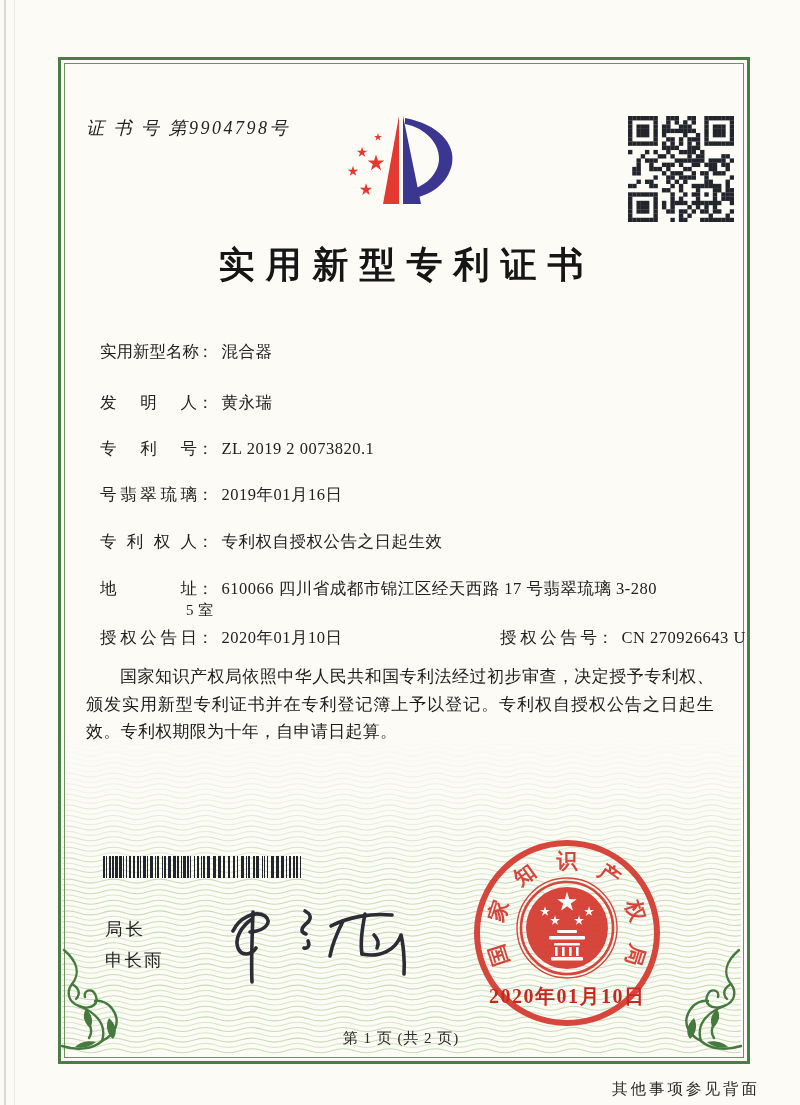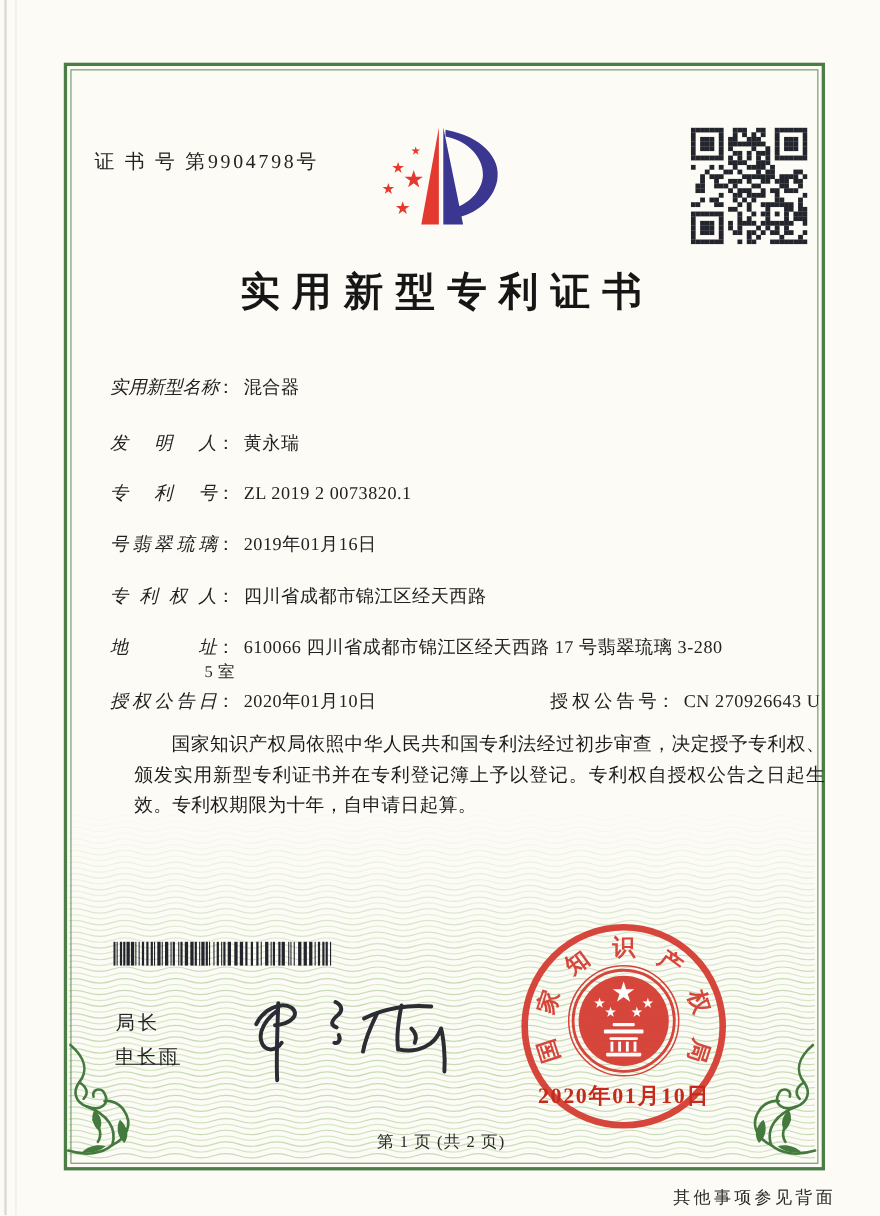--- a/index.html
+++ b/index.html
@@ -23,52 +23,52 @@
     mask-image:linear-gradient(to bottom, rgba(0,0,0,0) 0%, rgba(0,0,0,.45) 22%, #000 48%);
     opacity:.8;
   }
   .waves-wrap svg{display:block;}
 
   
   .ornament{position:absolute;width:82px;height:114px;}
   .ornament.br{left:663px;top:946px;}
   .ornament.bl{left:58px;top:946px;transform:scaleX(-1);}
 
-  .cert-no{position:absolute;left:86px;top:135px;font-size:18px;letter-spacing:2.5px;color:#222;}
+  .cert-no{position:absolute;left:86px;top:116px;font-size:18px;letter-spacing:2.5px;color:#222;font-style:italic;}
 
   
   .logo{position:absolute;left:338px;top:106px;width:130px;height:108px;}
 
   
   .qr{position:absolute;left:628px;top:116px;width:106px;height:106px;background:#fcfbf6;}
 
   .title{
     position:absolute;left:58px;top:241px;width:686px;text-align:center;
     font-size:36px;font-weight:bold;letter-spacing:11px;padding-left:11px;
     color:#161616;box-sizing:border-box;
   }
 
   .field{position:absolute;left:100px;font-size:16.5px;color:#212121;white-space:nowrap;}
-  .lbl{display:inline-block;width:97px;text-align:justify;text-align-last:justify;vertical-align:top;font-style:italic;}
+  .lbl{display:inline-block;width:97px;text-align:justify;text-align-last:justify;vertical-align:top;}
   .colon{display:inline-block;margin-right:8px;}
   .val{letter-spacing:.5px;}
   .addr2{position:absolute;left:186px;font-size:15px;letter-spacing:.5px;}
   .pair2{position:absolute;left:400px;top:0;white-space:nowrap;}
   .lbl5{display:inline-block;width:97px;text-align:justify;text-align-last:justify;}
 
   .body-text{
     position:absolute;left:86px;top:663px;width:628px;
-    font-size:17px;line-height:27.5px;text-align:justify;color:#1b1b1b;margin-left:36px;
+    font-size:17px;line-height:27.5px;text-align:justify;color:#1b1b1b;
   }
   .body-text p{margin:0;text-indent:2em;letter-spacing:.3px;}
 
   .barcode{position:absolute;left:103px;top:856px;width:204px;height:22px;}
 
   .officer{position:absolute;left:105px;top:917px;font-size:17.5px;letter-spacing:3px;color:#242424;}
-  .officer .name{margin-top:7px;letter-spacing:2px;text-decoration:underline;}
+  .officer .name{margin-top:7px;letter-spacing:2px;}
 
   .signature{position:absolute;left:224px;top:898px;width:196px;height:100px;}
 
   
   .seal{position:absolute;left:474px;top:840px;width:186px;height:186px;opacity:.93;}
   .seal-ring{position:absolute;inset:0;border:6.5px solid #d5392e;border-radius:50%;box-sizing:border-box;}
   .seal-char{position:absolute;left:50%;top:50%;font-size:21px;font-weight:bold;color:#d5392e;}
   .seal-emblem{position:absolute;left:38px;top:36px;}
 
   .red-date{position:absolute;left:489px;top:983px;font-size:20px;letter-spacing:1.5px;color:#c62a1d;font-weight:bold;white-space:nowrap;}
@@ -518,21 +518,21 @@
 <div class="field" style="top:392px">
   <span class="lbl">发明人</span><span class="colon">：</span><span class="val">黄永瑞</span>
 </div>
 <div class="field" style="top:438px">
   <span class="lbl">专利号</span><span class="colon">：</span><span class="val">ZL 2019 2 0073820.1</span>
 </div>
 <div class="field" style="top:484px">
   <span class="lbl">号翡翠琉璃</span><span class="colon">：</span><span class="val">2019年01月16日</span>
 </div>
 <div class="field" style="top:531px">
-  <span class="lbl">专利权人</span><span class="colon">：</span><span class="val">四川省成都市锦江区经天西路</span>
+  <span class="lbl">专利权人</span><span class="colon">：</span><span class="val">专利权自授权公告之日起生效</span>
 </div>
 <div class="field" style="top:578px">
   <span class="lbl">地址</span><span class="colon">：</span><span class="val">610066 四川省成都市锦江区经天西路 17 号翡翠琉璃 3-280</span>
 </div>
 <div class="addr2" style="top:601px">5 室</div>
 <div class="field" style="top:627px">
   <span class="lbl">授权公告日</span><span class="colon">：</span><span class="val">2020年01月10日</span>
   <span class="pair2">
     <span class="lbl5">授权公告号</span><span class="colon">：</span><span class="val">CN 270926643 U</span>
   </span>

